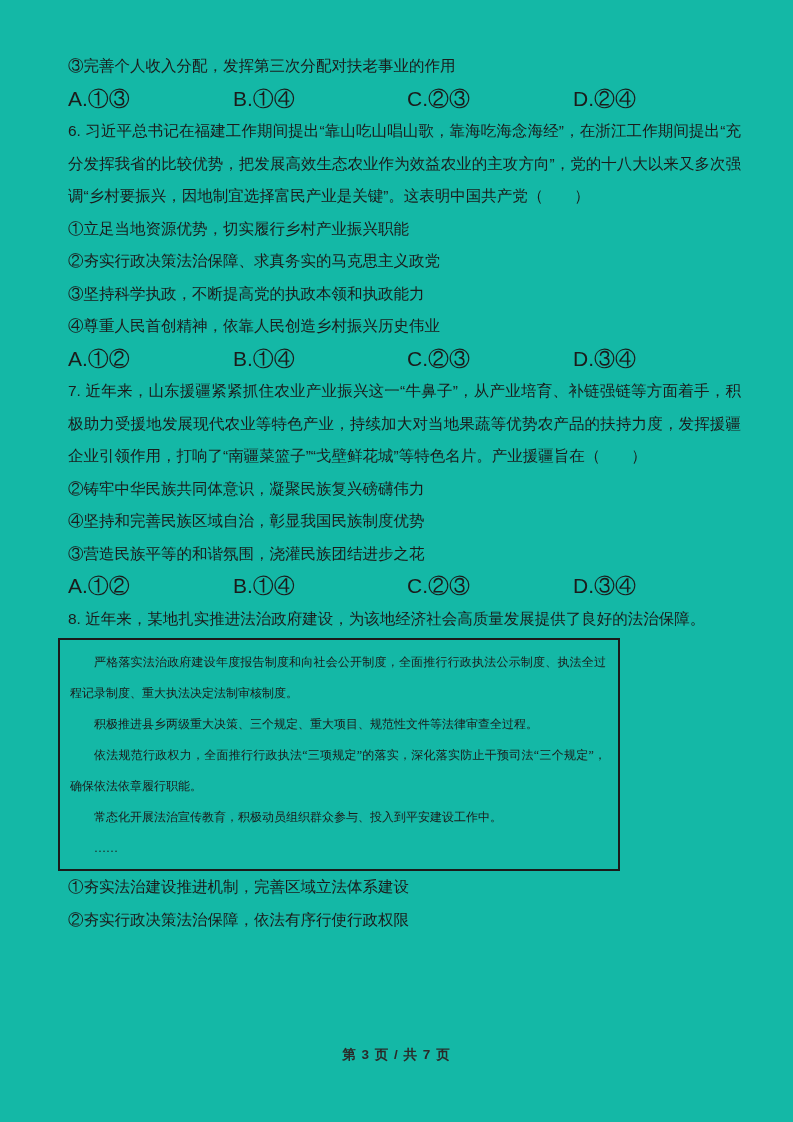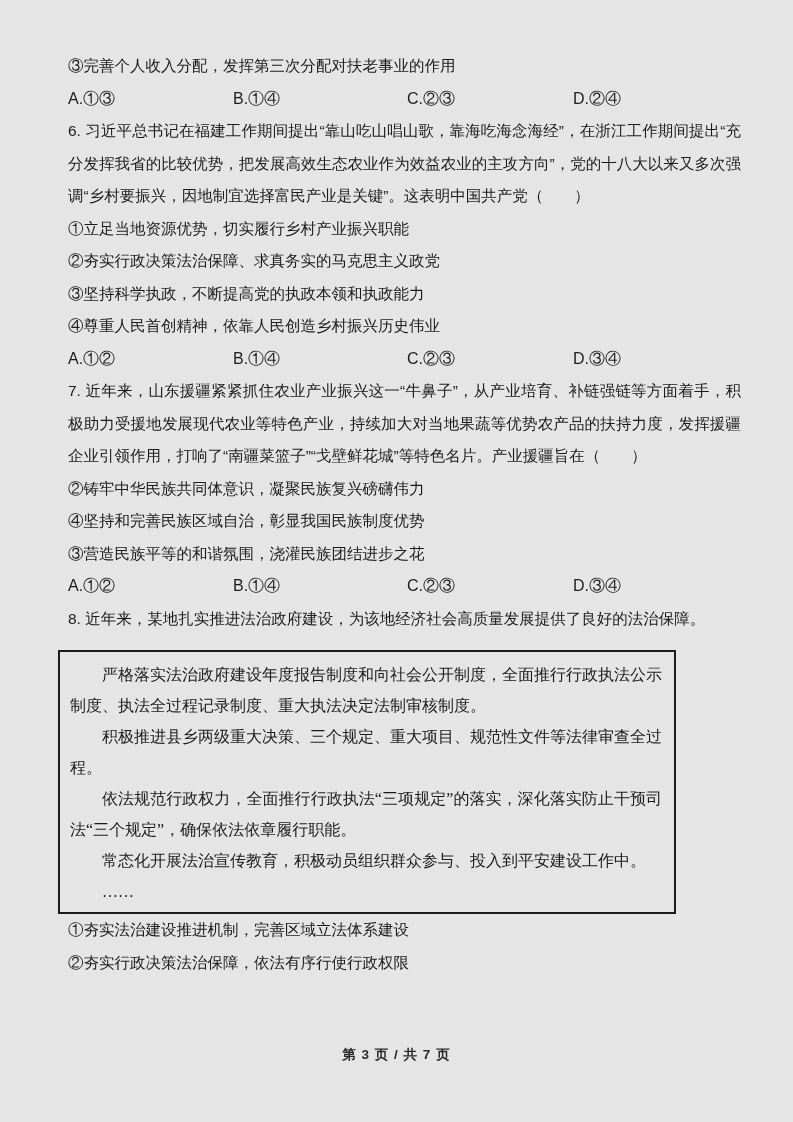--- a/index.html
+++ b/index.html
@@ -5,21 +5,21 @@
   html, body {
     margin: 0;
     padding: 0;
     background: #ffffff;
   }
   .page {
     position: relative;
     width: 793px;
     height: 1122px;
     margin: 0 auto;
-    background: #e5e5e5;
+    background: #14b8a6;
     box-sizing: border-box;
     padding: 50px 52px 0 68px;
     font-family: "Liberation Sans", sans-serif;
     color: #1b1b1b;
   }
   p { margin: 0; }
   .line {
     font-size: 15.5px;
     line-height: 32.5px;
     white-space: nowrap;
@@ -27,32 +27,32 @@
   }
   .stem {
     font-size: 15.5px;
     line-height: 32.5px;
     text-align: justify;
     text-justify: inter-ideograph;
   }
   .answers {
     display: grid;
     grid-template-columns: 165px 174px 166px 1fr;
-    font-size: 16px;
+    font-size: 21px;
     line-height: 32.5px;
   }
   .answers .ans { white-space: nowrap; }
   .law-box {
     box-sizing: border-box;
-    width: 618px;
-    margin: 15px 0 0 -10px;
+    width: 562px;
+    margin: 3px 0 0 -10px;
     border: 2px solid #1b1b1b;
     padding: 7px 12px 5px 10px;
     font-family: "Liberation Serif", serif;
-    font-size: 16px;
+    font-size: 12px;
   }
   .law-box p {
     line-height: 31px;
     text-indent: 2em;
     text-align: justify;
     text-justify: inter-ideograph;
   }
   .footer {
     position: absolute;
     left: 0;

